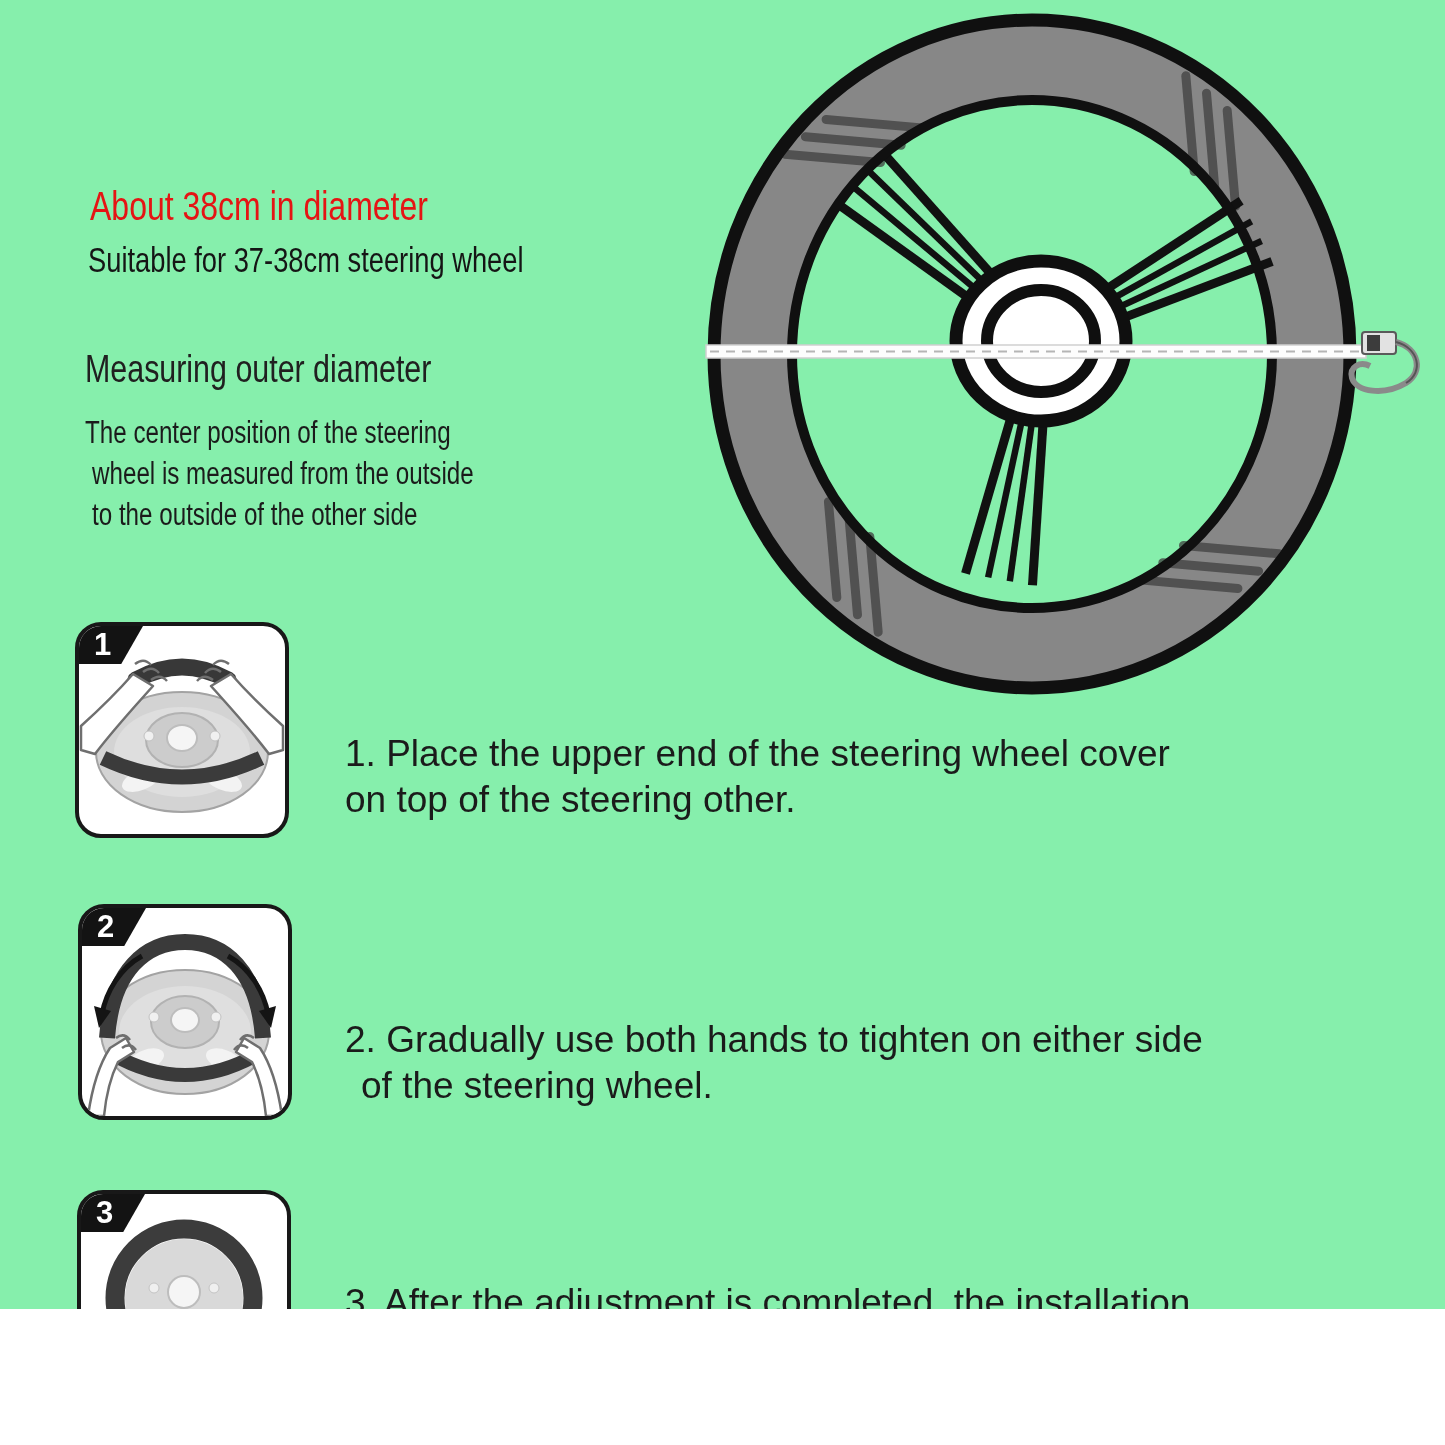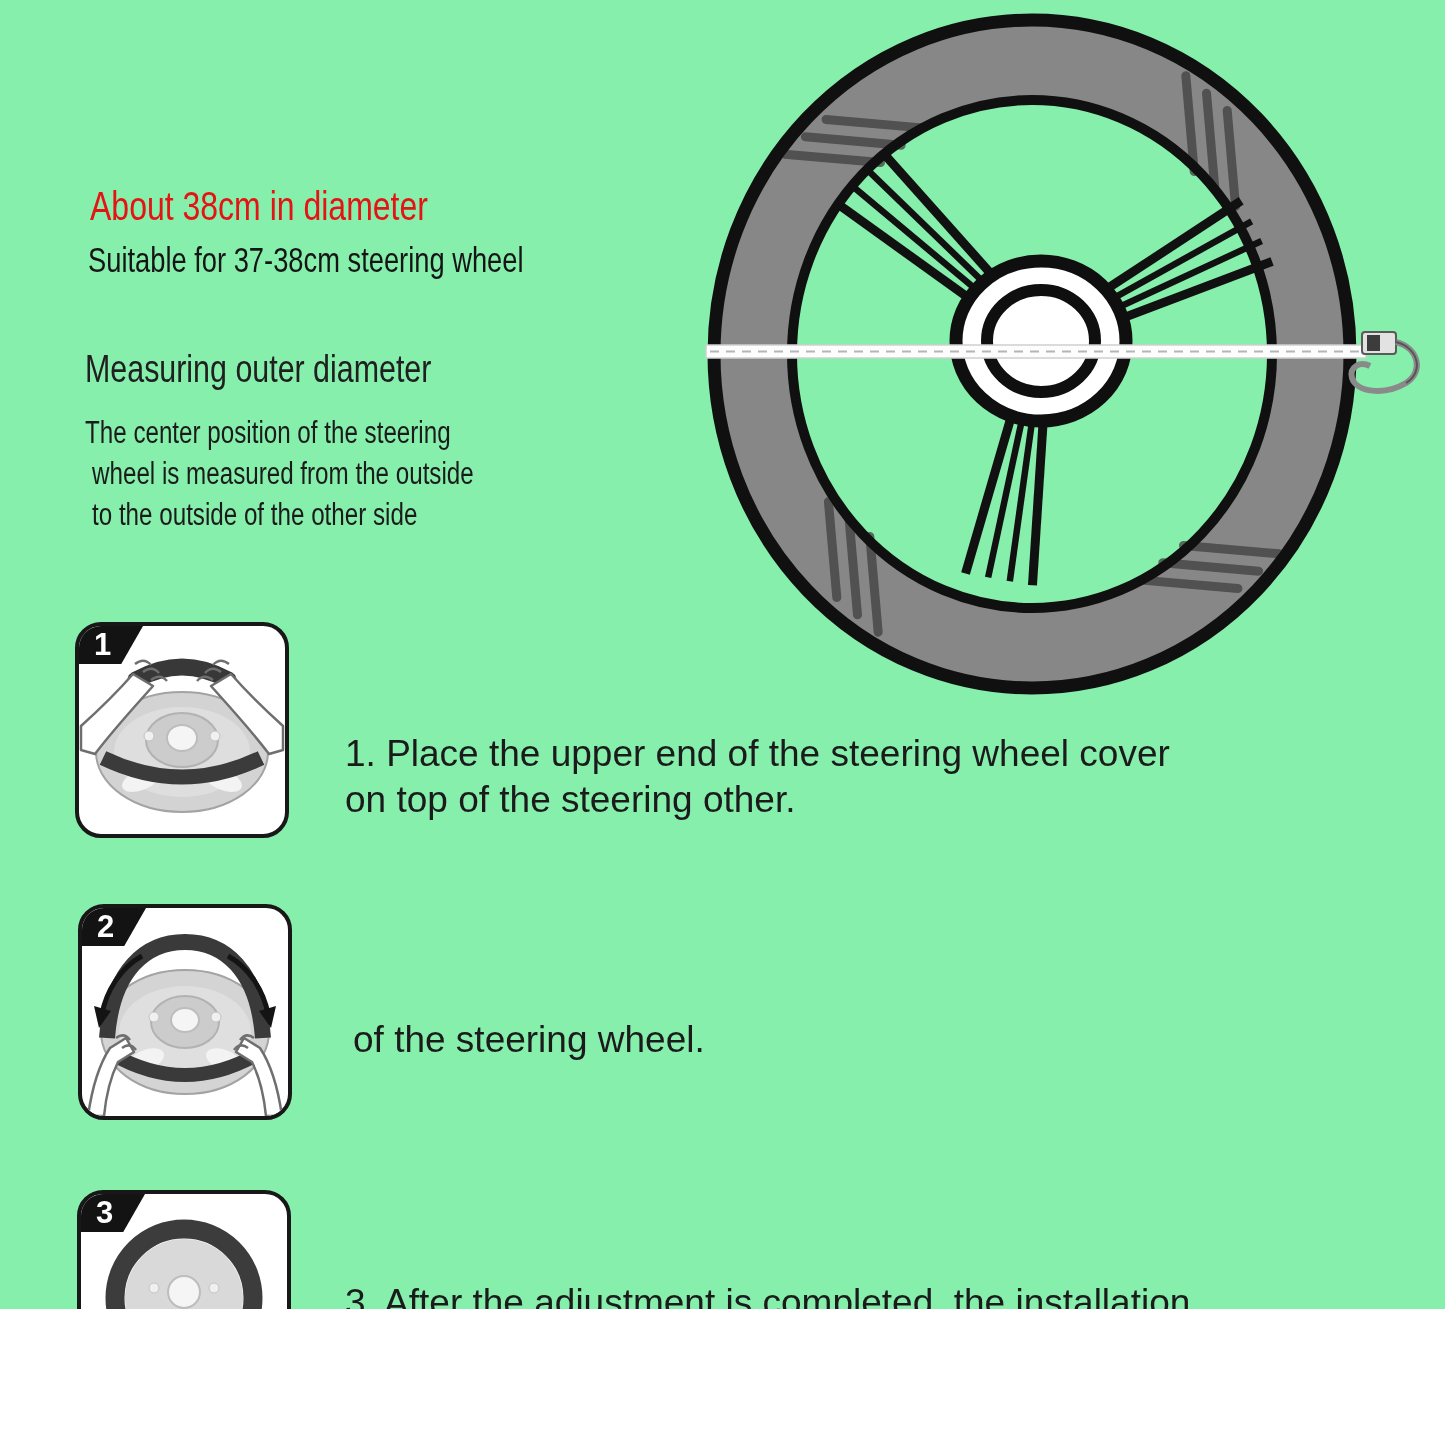--- a/index.html
+++ b/index.html
@@ -186,20 +186,21 @@
         <path d="M 134,164 q -8,-6 -13,2 M 128,174 q -8,-6 -13,2" stroke="#6f6f6f" stroke-width="2.5" fill="none"></path>
       </g>
     </svg>
   </div>
 
   <div class="abs step-text" style="top:710px;margin-top:21px;">
     <div>1. Place the upper end of the steering wheel cover</div>
     <div>on top of the steering other.</div>
   </div>
   <div class="abs step-text" style="top:1017px;">
-    <div style="padding-left:8px;">of the steering wheel.</div>
+    <div>2. Gradually use both hands to tighten on either side</div>
+    <div style="padding-left:8px;margin-left:8px;">of the steering wheel.</div>
   </div>
   <div class="abs step-text" style="top:1280px;text-align:center;">
     <div>3. After the adjustment is completed, the installation</div>
     <div>is completed.</div>
   </div>
 
 </div>
 
 </body></html>

